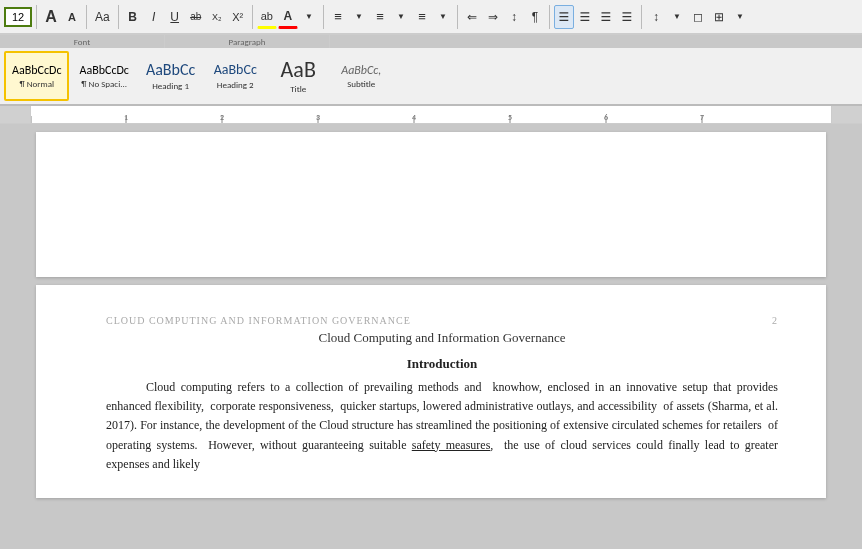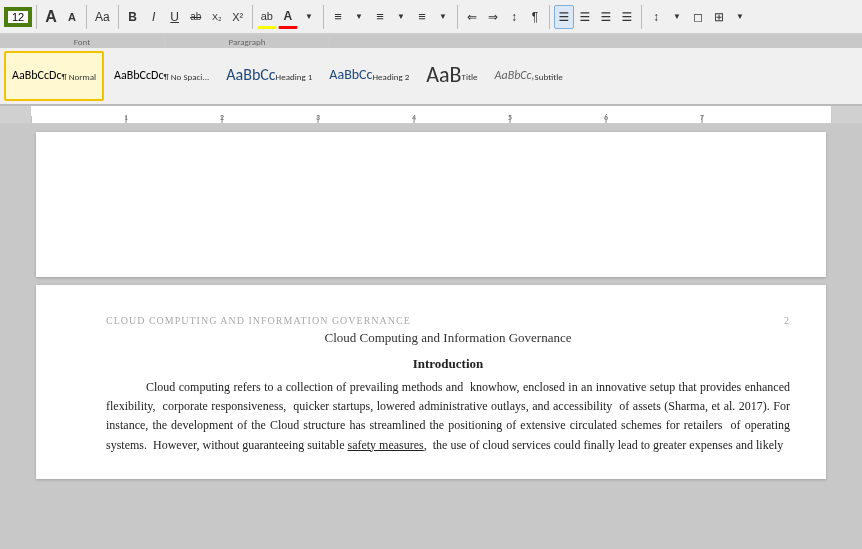--- a/index.html
+++ b/index.html
@@ -26,20 +26,21 @@
       display: flex;
       align-items: center;
       background: #f0f0f0;
       padding: 3px 4px;
       border-bottom: 2px solid #bbb;
       gap: 3px;
     }
 
     .style-item {
       display: flex;
+      flex-direction: column;
       align-items: center;
       justify-content: center;
       padding: 2px 6px;
       border: 1px solid transparent;
       border-radius: 2px;
       cursor: pointer;
       min-width: 60px;
       height: 50px;
       background: none;
     }
@@ -106,21 +107,21 @@
     }
 
     .page-top {
       height: 145px;
       background: white;
       margin-bottom: 8px;
     }
 
     .page-bottom {
       background: white;
-      padding: 30px 36px 20px 70px;
+      padding: 30px 48px 20px 70px;
     }
 
     .page-header-text {
       color: #aaa;
       font-size: 10px;
       font-family: 'Times New Roman', serif;
       letter-spacing: 1px;
       margin-bottom: 4px;
       display: flex;
       justify-content: space-between;
@@ -183,21 +184,21 @@
       min-width: 20px;
       display: flex;
       align-items: center;
       justify-content: center;
       color: #333;
     }
 
     .font-select {
       font-size: 11px;
       height: 20px;
-      border: 4px solid #4d7c0f;
+      border: 2px solid #4d7c0f;
       background: white;
       width: 28px;
       text-align: center;
     }
   </style>
 </head>
 <body>
 
 <div class="toolbar-main">
 

